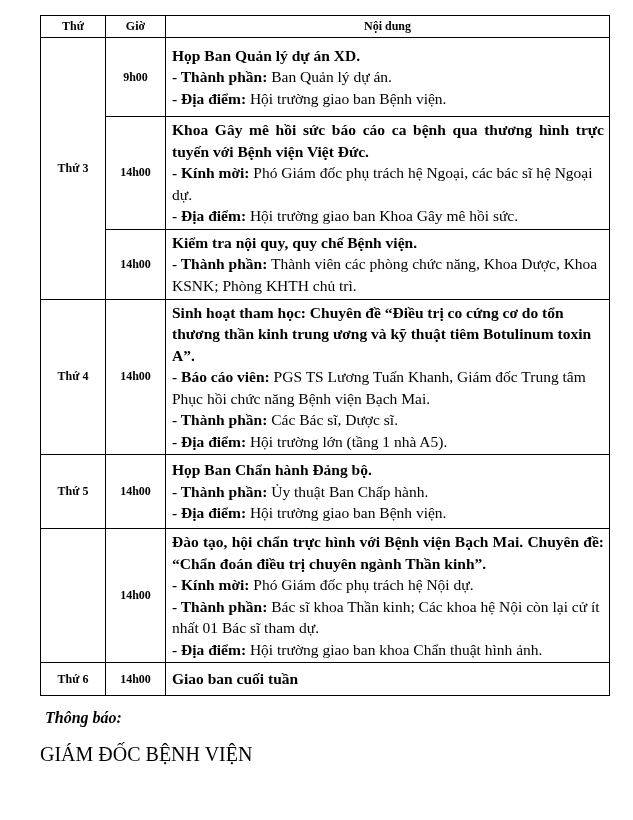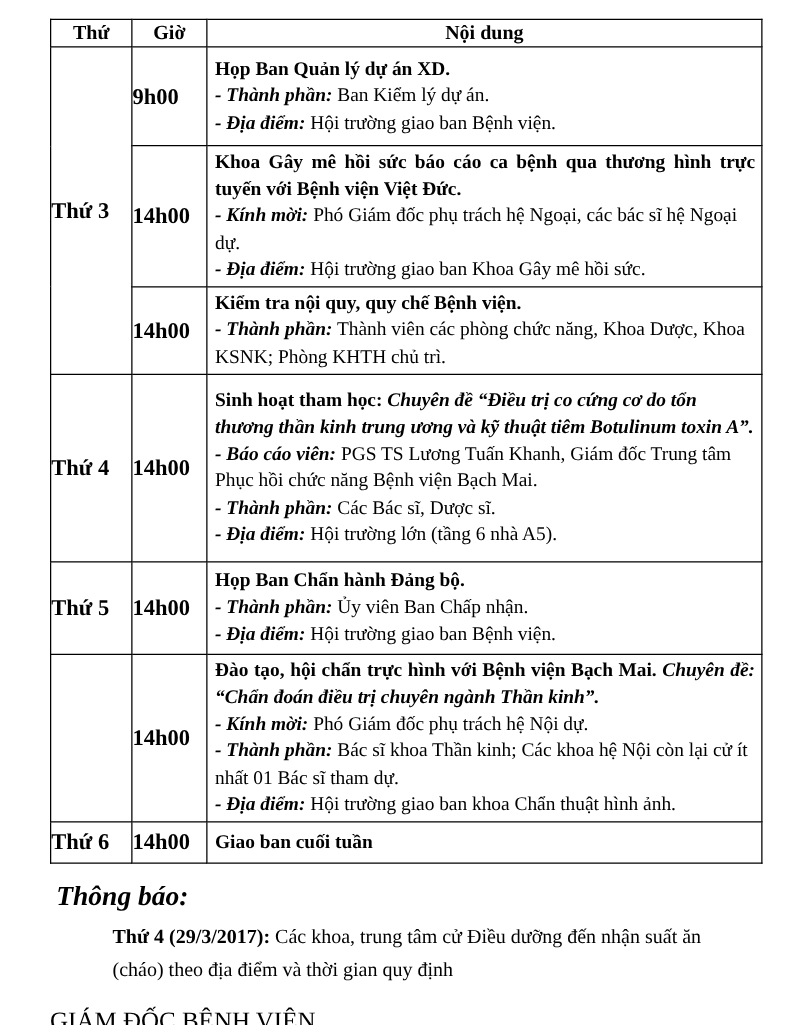--- a/index.html
+++ b/index.html
@@ -20,52 +20,53 @@
   }
   table.sched {
     border-collapse: collapse;
     table-layout: fixed;
     width: 569px;
   }
   table.sched th, table.sched td {
     border: 1.5px solid #000000;
   }
   th.hday, th.htime, th.hcontent {
-    font-size: 16px;
+    font-size: 12px;
     font-weight: bold;
     text-align: center;
     height: 21px;
     padding: 0;
   }
   td.day, td.time {
-    font-size: 18px;
+    font-size: 12px;
     font-weight: bold;
+    text-align: center;
     vertical-align: middle;
     padding: 0;
   }
   td.content {
     vertical-align: middle;
     padding: 2px 5px 2px 6px;
     line-height: 21.5px;
   }
   .title { font-weight: bold; }
   .just { text-align: justify; }
-  .bi { font-weight: bold; font-style: italic; }
+  .bi { font-weight: bold; }
   .b  { font-weight: bold; }
   .u  { }
   tr.r1 { height: 79px; }
   tr.r2 { height: 111px; }
   tr.r3 { height: 70px; }
   tr.r4 { height: 150px; }
   tr.r5 { height: 74px; }
   tr.r6 { height: 128px; }
   tr.r7 { height: 33px; }
   .notice-head {
     margin: 13px 0 0 5px;
-    font-size: 22px;
+    font-size: 16px;
     font-weight: bold;
     font-style: italic;
   }
   .notice-body {
     margin: 6px 0 0 50px;
     width: 510px;
     font-size: 16px;
     line-height: 27px;
   }
   .signature {
@@ -93,21 +94,21 @@
       <th class="hday"><span>Thứ</span></th>
       <th class="htime"><span>Giờ</span></th>
       <th class="hcontent"><span class="u">Nội dung</span></th>
     </tr>
 
     <tr class="r1">
       <td class="day" rowspan="3">Thứ 3</td>
       <td class="time">9h00</td>
       <td class="content">
         <div class="title"><span>Họp Ban Quản lý dự án XD.</span></div>
-        <div><span class="bi">- Thành phần:</span><span> Ban Kiểm lý dự án.</span></div>
+        <div><span class="bi">- Thành phần:</span><span> Ban Quản lý dự án.</span></div>
         <div><span class="bi">- Địa điểm:</span><span> Hội trường giao ban Bệnh viện.</span></div>
       </td>
     </tr>
 
     <tr class="r2">
       <td class="time">14h00</td>
       <td class="content">
         <div class="title just"><span>Khoa Gây mê hồi sức báo cáo ca bệnh qua thương hình trực tuyến với Bệnh viện Việt Đức.</span></div>
         <div><span class="bi">- Kính mời:</span><span> Phó Giám đốc phụ trách hệ Ngoại, các bác sĩ hệ Ngoại dự.</span></div>
         <div><span class="bi">- Địa điểm:</span><span> Hội trường giao ban Khoa Gây mê hồi sức.</span></div>
@@ -122,30 +123,30 @@
       </td>
     </tr>
 
     <tr class="r4">
       <td class="day">Thứ 4</td>
       <td class="time">14h00</td>
       <td class="content">
         <div class="title"><span>Sinh hoạt tham học: </span><span class="bi">Chuyên đề “Điều trị co cứng cơ do tổn thương thần kinh trung ương và kỹ thuật tiêm Botulinum toxin A”.</span></div>
         <div><span class="bi">- Báo cáo viên:</span><span> PGS TS Lương Tuấn Khanh, Giám đốc Trung tâm Phục hồi chức năng Bệnh viện Bạch Mai.</span></div>
         <div><span class="bi">- Thành phần:</span><span> Các Bác sĩ, Dược sĩ.</span></div>
-        <div><span class="bi">- Địa điểm:</span><span> Hội trường lớn (tầng 6 nhà A5).</span></div>
+        <div><span class="bi">- Địa điểm:</span><span> Hội trường lớn (tầng 1 nhà A5).</span></div>
       </td>
     </tr>
 
     <tr class="r5">
       <td class="day">Thứ 5</td>
       <td class="time">14h00</td>
       <td class="content">
         <div class="title"><span>Họp Ban Chẩn hành Đảng bộ.</span></div>
-        <div><span class="bi">- Thành phần:</span><span> Ủy viên Ban Chấp nhận.</span></div>
+        <div><span class="bi">- Thành phần:</span><span> Ủy thuật Ban Chấp hành.</span></div>
         <div><span class="bi">- Địa điểm:</span><span> Hội trường giao ban Bệnh viện.</span></div>
       </td>
     </tr>
 
     <tr class="r6">
       <td class="day"></td>
       <td class="time">14h00</td>
       <td class="content">
         <div class="title just"><span>Đào tạo, hội chẩn trực hình với Bệnh viện Bạch Mai. </span><span class="bi">Chuyên đề: “Chẩn đoán điều trị chuyên ngành Thần kinh”.</span></div>
         <div><span class="bi">- Kính mời:</span><span> Phó Giám đốc phụ trách hệ Nội dự.</span></div>
@@ -159,17 +160,16 @@
       <td class="time">14h00</td>
       <td class="content">
         <div class="title"><span>Giao ban cuối tuần</span></div>
       </td>
     </tr>
   </tbody>
     </table>
 
   <div class="notice-head"><span class="u">Thông báo</span><span>:</span></div>
 
-  <p class="notice-body"><span class="b">Thứ 4 (29/3/2017):</span><span> Các khoa, trung tâm cử Điều dưỡng đến nhận suất ăn (cháo) theo địa điểm và thời gian quy định</span></p>
 
   <div class="signature">GIÁM ĐỐC BỆNH VIỆN</div>
 
 </div>
 
 </body></html>

